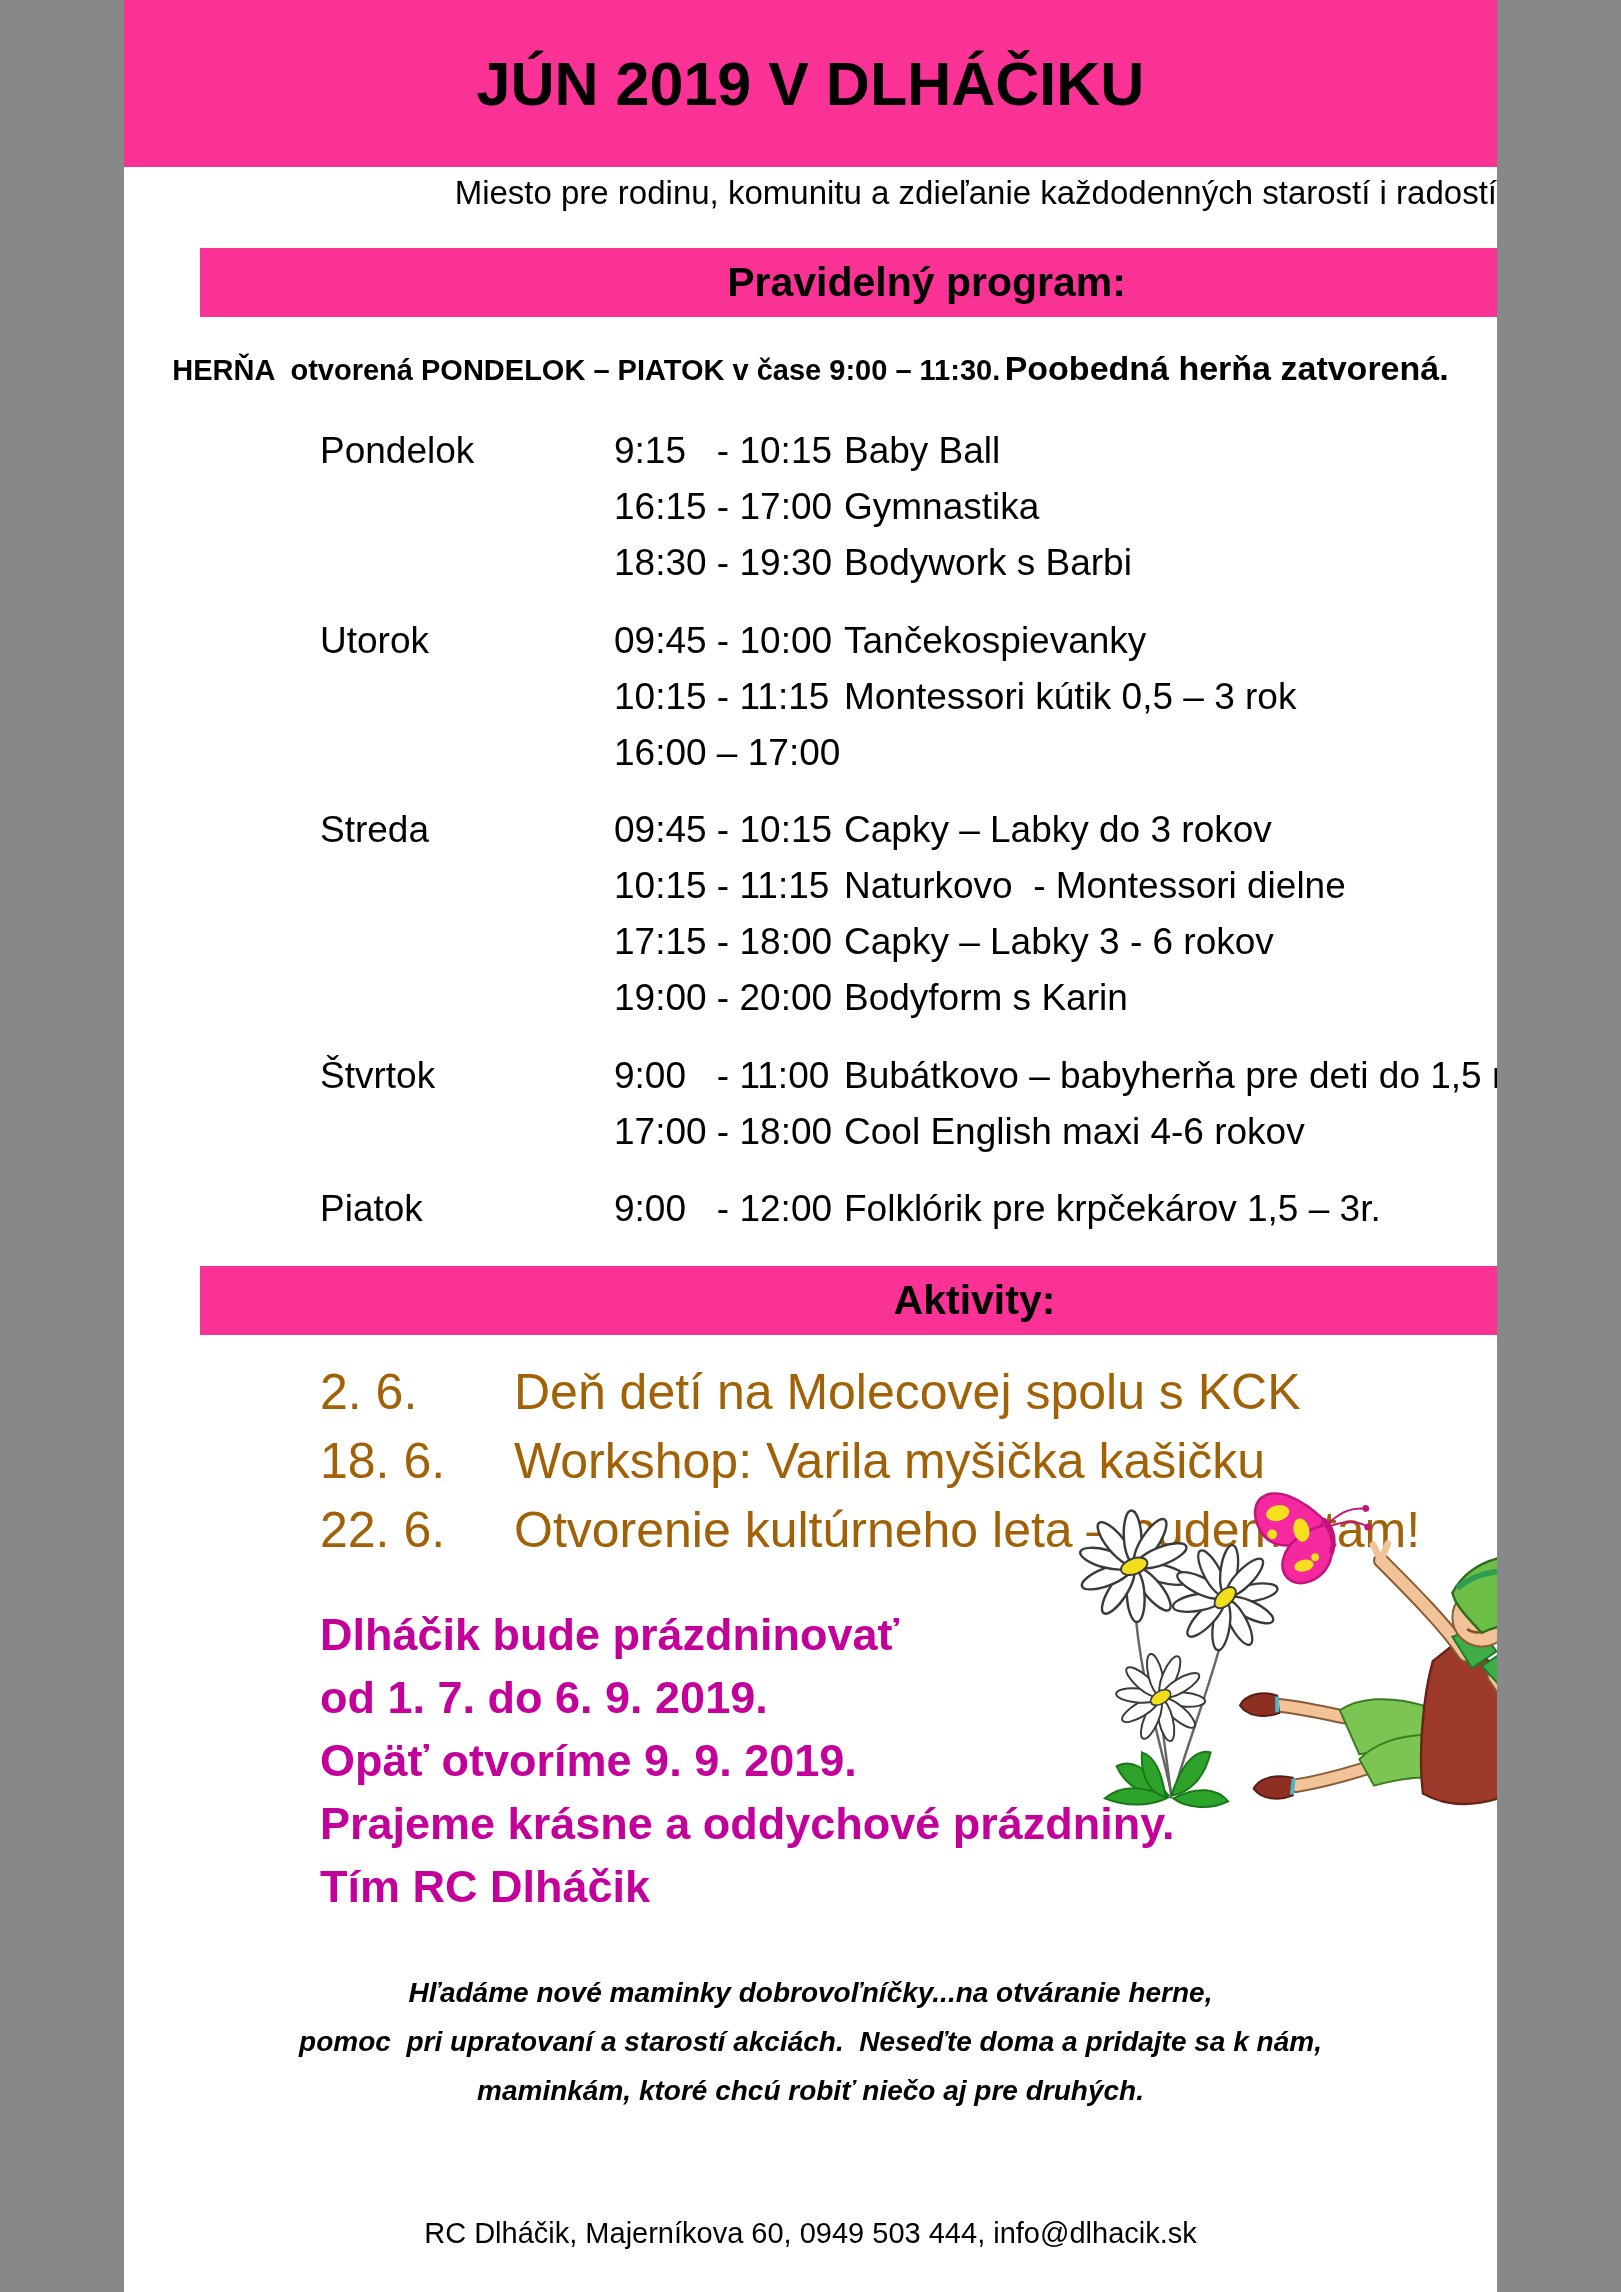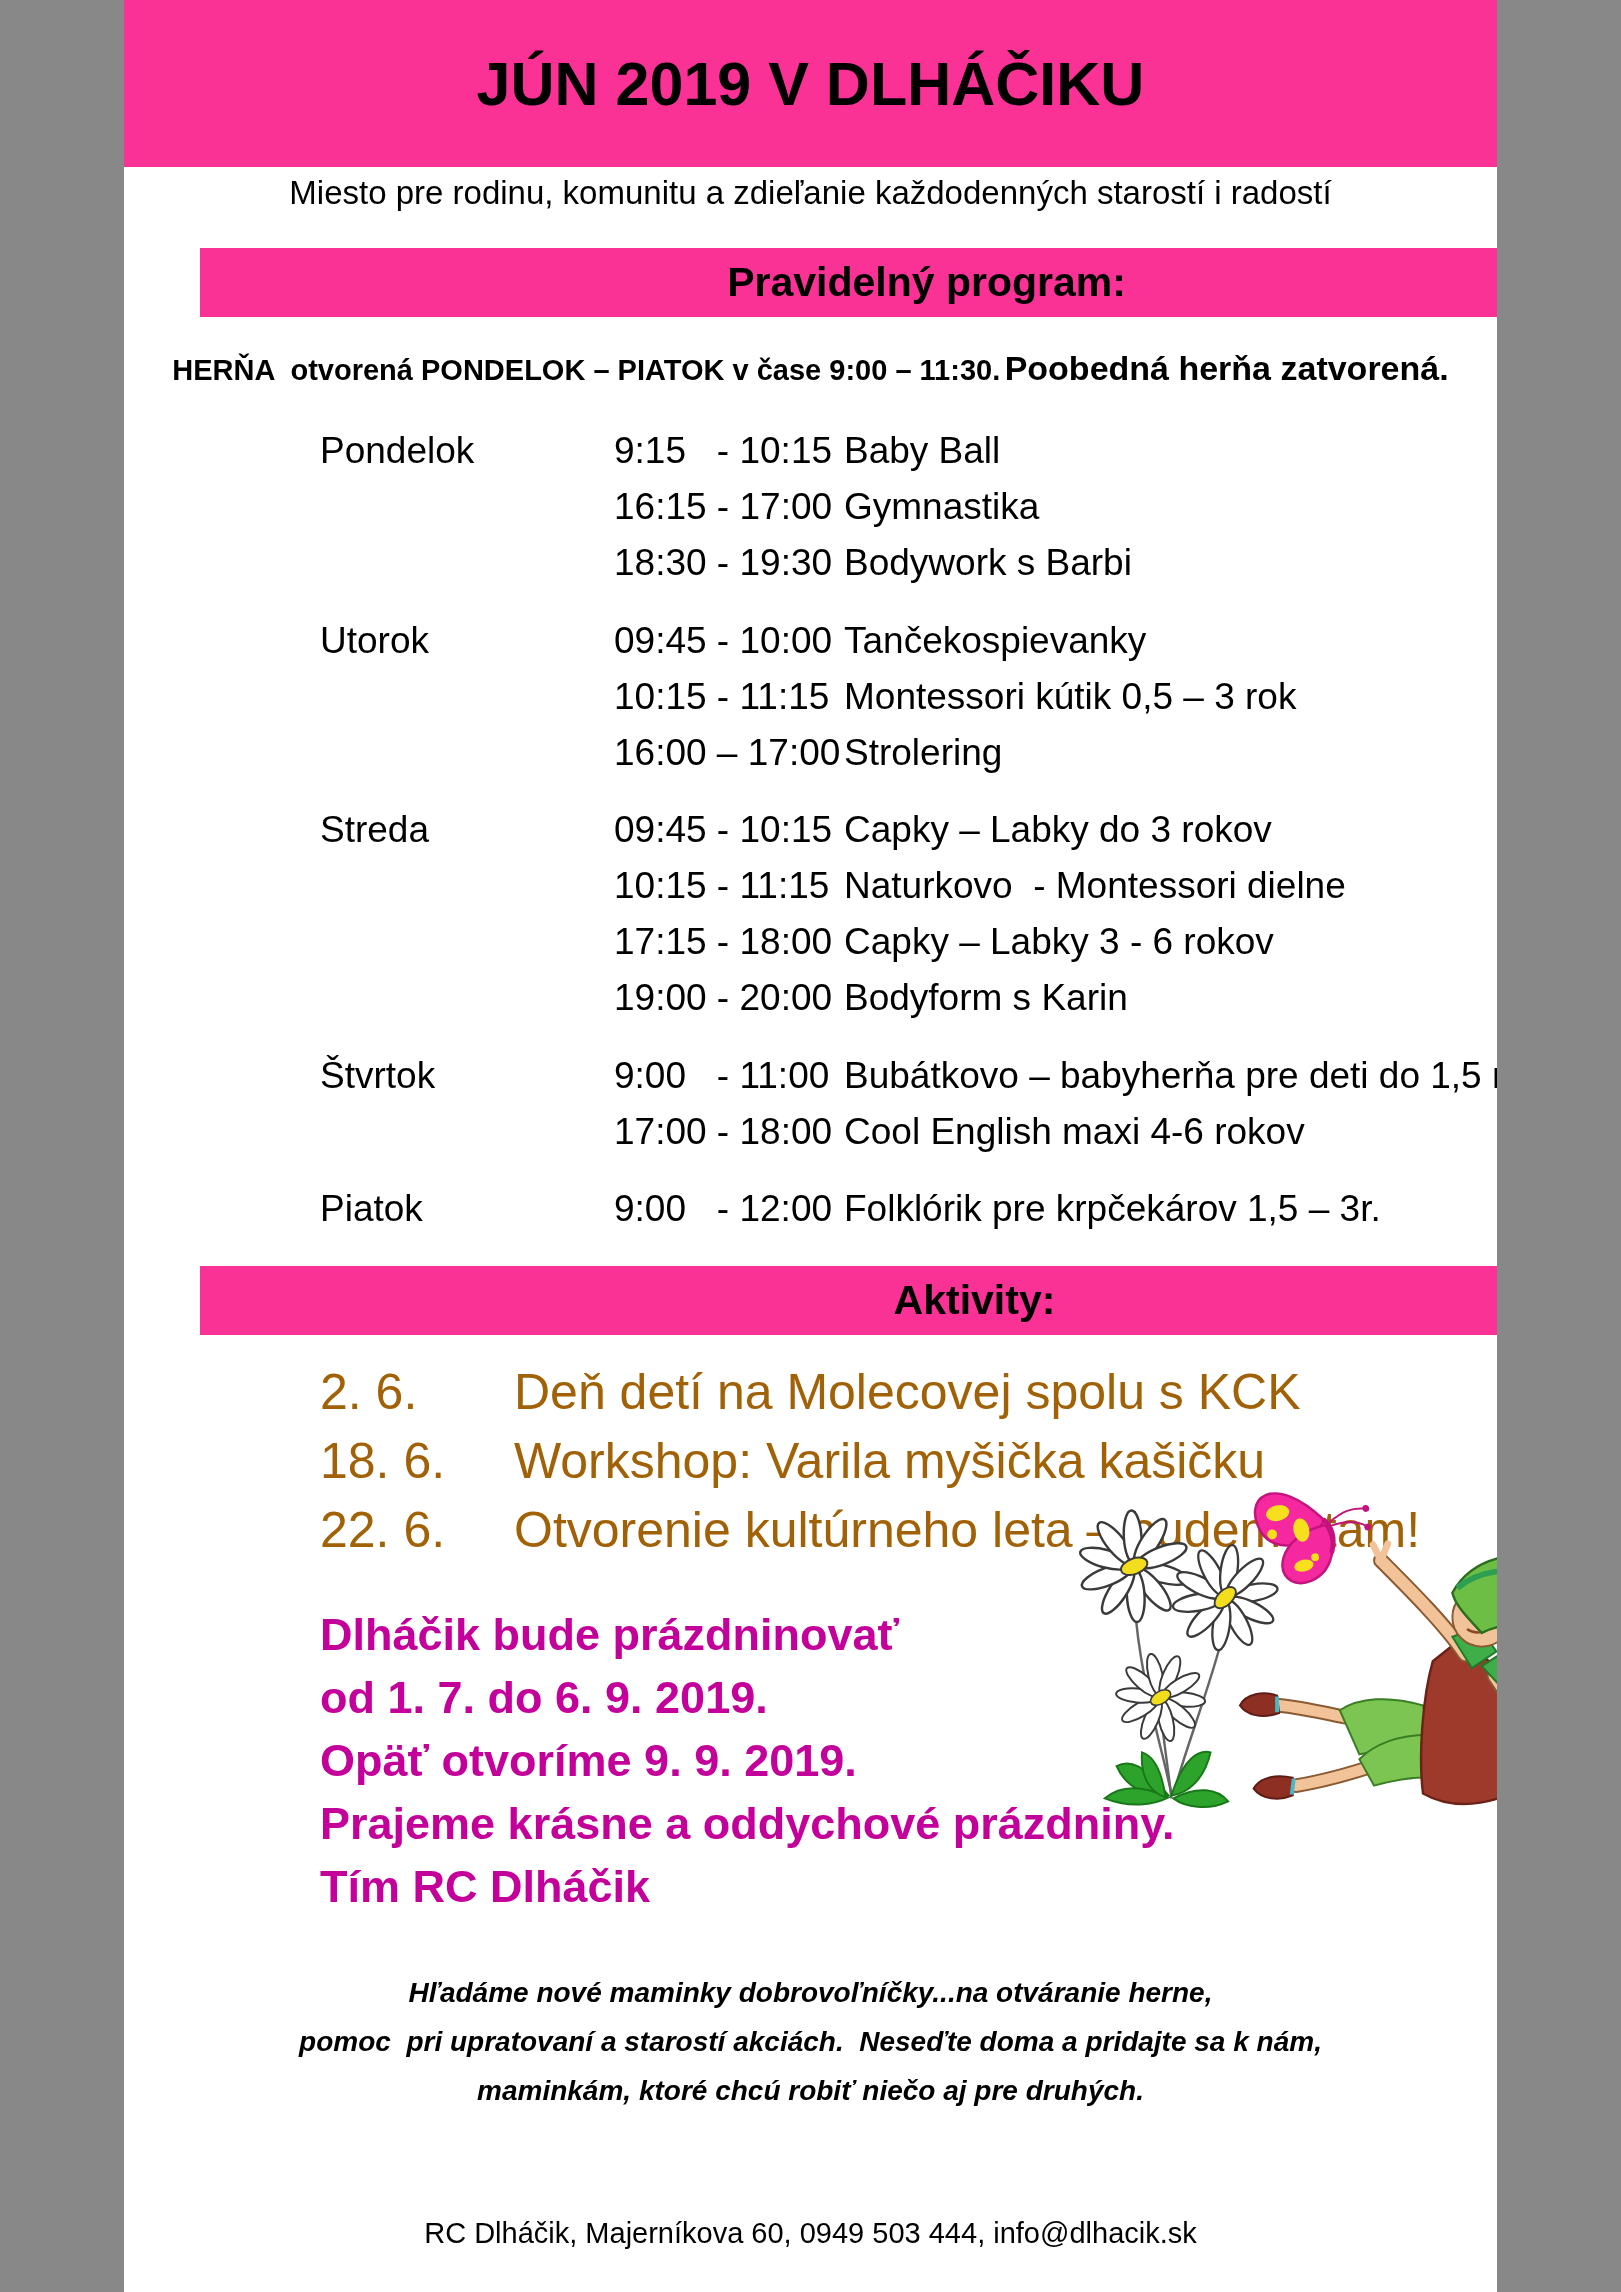--- a/index.html
+++ b/index.html
@@ -1,21 +1,21 @@
 <!DOCTYPE html>
 <html><head>
 <meta charset="utf-8">
 <style>
   html,body{margin:0;padding:0;background:#888;}
   .page{position:relative;width:1373px;height:2293px;background:#fff;
         font-family:"Liberation Sans",sans-serif;color:#000;overflow:hidden;margin:0 auto;}
   .band{position:absolute;left:0;top:0;width:100%;height:167px;background:#fb3296;
         display:flex;align-items:center;justify-content:center;}
   .title{font-size:61px;font-weight:bold;color:#000;}
-  .subtitle{position:absolute;top:174px;width:100%;text-align:center;font-size:33px;}
+  .subtitle{position:absolute;top:174px;width:100%;text-align:right;font-size:33px;}
   .banner{position:absolute;left:76px;width:1453px;height:69px;background:#fb3296;
           display:flex;align-items:center;justify-content:center;font-size:41px;font-weight:bold;color:#000;}
   .banner1{top:248px;}
   .banner2{top:1266px;padding-left:48px;}
   .herna{position:absolute;top:349px;width:100%;text-align:center;}
   .herna .p1{font-size:29px;font-weight:bold;white-space:pre;}
   .herna .p2{font-size:34px;font-weight:bold;}
   .schedule{position:absolute;left:196px;top:423px;}
   .day-group{margin-bottom:21.6px;}
   .srow{display:grid;grid-template-columns:294px 230px auto;line-height:56px;font-size:37px;}
@@ -77,21 +77,20 @@
         <div class="cell">Tančekospievanky</div>
       </div>
       <div class="srow">
         <div class="cell"></div>
         <div class="cell">10:15 - 11:15</div>
         <div class="cell">Montessori kútik 0,5 – 3 rok</div>
       </div>
       <div class="srow">
         <div class="cell"></div>
         <div class="cell">16:00 – 17:00</div>
-        <div class="cell">Strolering</div>
       </div>
     </div>
 
     <div class="day-group">
       <div class="srow">
         <div class="cell">Streda</div>
         <div class="cell">09:45 - 10:15</div>
         <div class="cell">Capky – Labky do 3 rokov</div>
       </div>
       <div class="srow">

